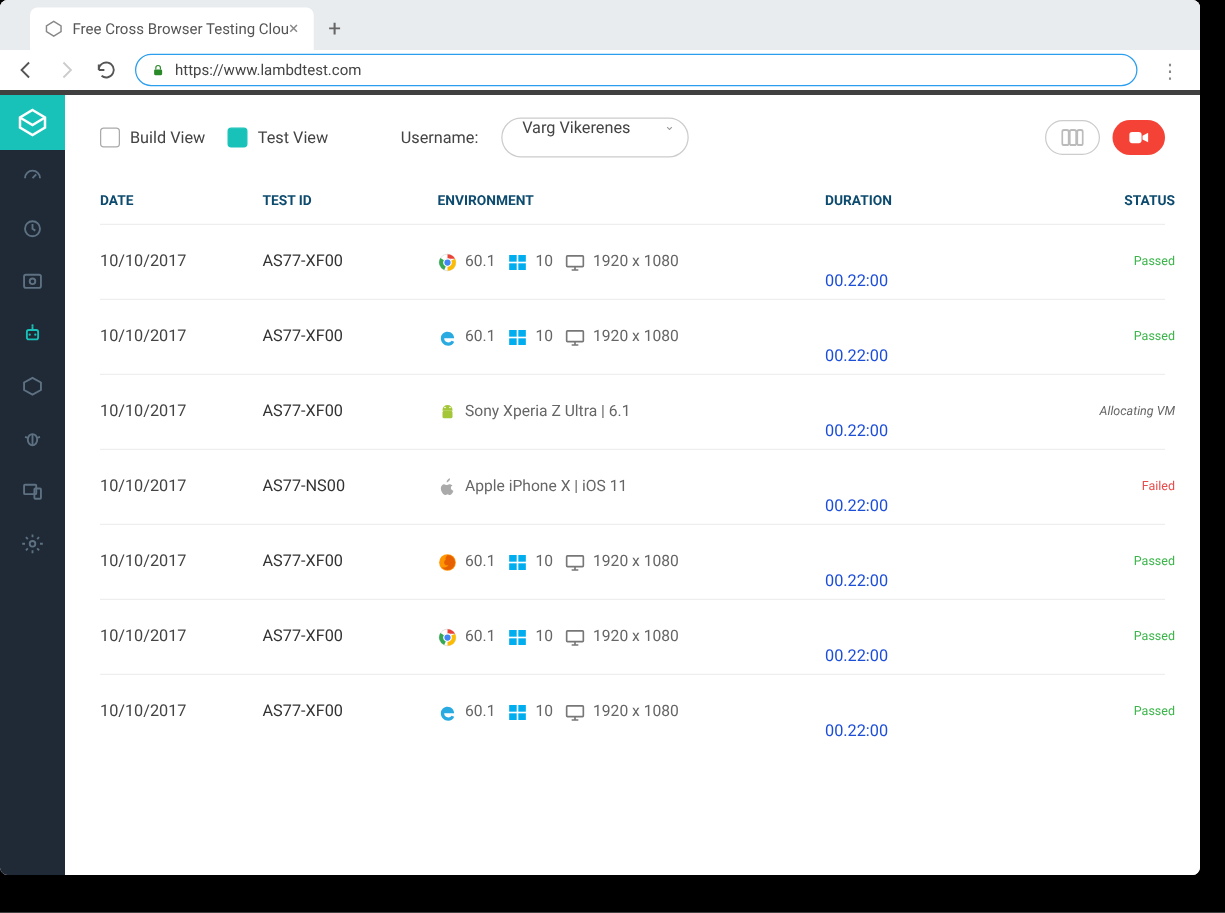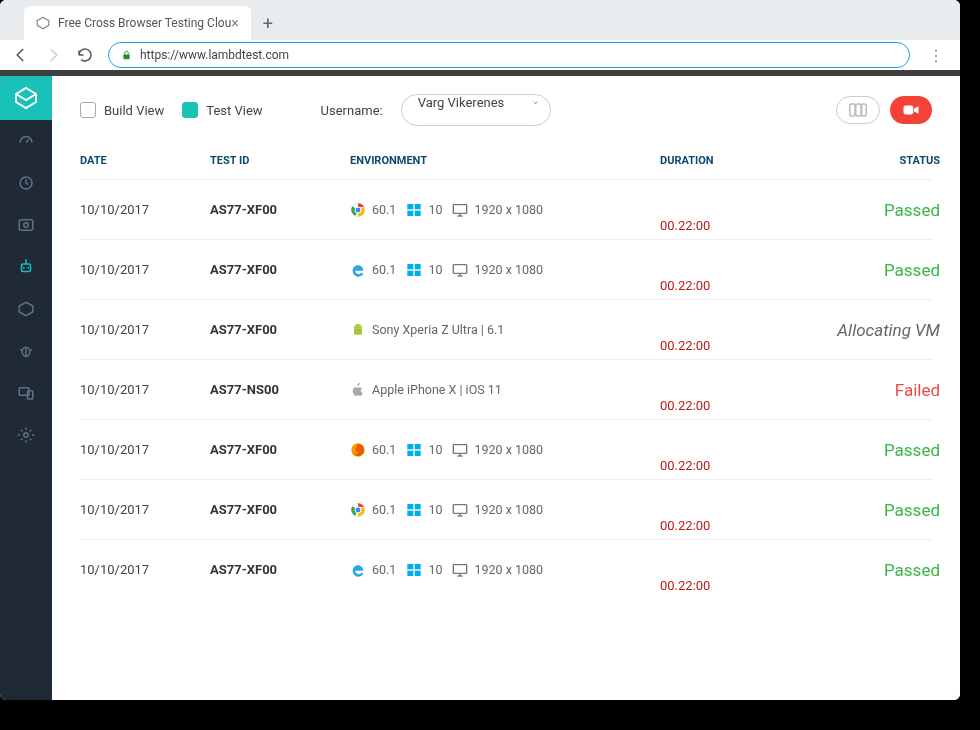--- a/index.html
+++ b/index.html
@@ -3,21 +3,21 @@
 <meta charset="utf-8">
 <style>
   * { box-sizing: border-box; margin: 0; padding: 0; }
   html, body { width: 980px; height: 730px; font-family: -apple-system, BlinkMacSystemFont, "Segoe UI", Roboto, sans-serif; background:#000; overflow:hidden; }
   .browser-frame { width:960px; height:700px; background:#fff; border-radius:6px; overflow:hidden; position:relative; margin:0; }
   .tab-bar { height:40px; background:#e9ecef; display:flex; align-items:flex-end; padding:6px 0 0 24px; }
   .tab { background:#fff; height:34px; display:flex; align-items:center; padding:0 12px; border-radius:6px 6px 0 0; font-size:12px; color:#555; min-width:200px; position:relative; }
   .tab .favicon { width:14px; height:14px; margin-right:8px; display:flex; align-items:center; justify-content:center;}
   .tab .close { margin-left:auto; font-size:14px; color:#888; }
   .new-tab { width:34px; height:34px; display:flex; align-items:center; justify-content:center; color:#666; font-size:18px; cursor:pointer;}
-  .addr-bar { height:36px; background:#fff; display:flex; align-items:center; padding:0 12px; gap:14px; border-bottom:6px solid #404040;}
+  .addr-bar { height:36px; background:#fff; display:flex; align-items:center; padding:0 12px; gap:14px; border-bottom:4px solid #404040;}
   .nav-btn { width:18px; height:18px; display:flex; align-items:center; justify-content:center; color:#555; }
   .nav-btn.dim { color:#bbb; }
   .url-input { flex:1; height:26px; border:1px solid #2b9eee; border-radius:14px; display:flex; align-items:center; padding:0 12px; font-size:12px; color:#444; gap:8px;}
   .lock { color:#2a8a2a; font-size:11px;}
   .more { color:#888; font-size:16px; padding:0 4px;}
   .app { position:absolute; top:76px; left:0; right:0; bottom:0; display:flex; }
   .sidebar { width:52px; background:#1f2a36; display:flex; flex-direction:column; align-items:center; padding-top:0; }
   .side-logo { width:52px; height:44px; background:#19c2b8; display:flex; align-items:center; justify-content:center; }
   .side-item { width:52px; height:42px; display:flex; align-items:center; justify-content:center; color:#5e7182; }
   .side-item.active { color:#19c2b8; }
@@ -35,23 +35,23 @@
   .pill-btn { height:28px; border-radius:14px; display:flex; align-items:center; justify-content:center; padding:0 12px;}
   .pill-outline { border:1.5px solid #ccc; color:#bbb;}
   .pill-red { background:#f44336; color:#fff;}
   .table { width:100%; }
   .thead, .trow { display:grid; grid-template-columns: 130px 140px 310px 140px 140px; align-items:center; }
   .thead { font-size:11px; font-weight:700; color:#0c4a6e; padding:10px 0 12px 0; }
   .thead .th:last-child { text-align:right; }
   .trow { height:60px; border-top:1px solid #eee; font-size:13px; color:#444;}
   .trow .env { display:flex; align-items:center; gap:10px; font-size:12.5px; color:#666;}
   .trow .env .seg { display:flex; align-items:center; gap:6px;}
-  .trow .tid { font-weight:700; color:#333;}
-  .trow .dur { color:#b91c1c;margin-top:32px;}
-  .status { text-align:right; font-size:17px;}
+  .trow .tid { font-weight:400; color:#333;}
+  .trow .dur { color:#1d4ed8;margin-top:32px;}
+  .status { text-align:right; font-size:10px;}
   .status.passed { color:#3bb54a; }
   .status.failed { color:#e84c4c; }
   .status.allocating { color:#666; font-style:italic; }
   svg { display:block; }
   .ico16 { width:16px; height:16px; }
   .ico18 { width:18px; height:18px; }
 </style>
 </head>
 <body>
 

